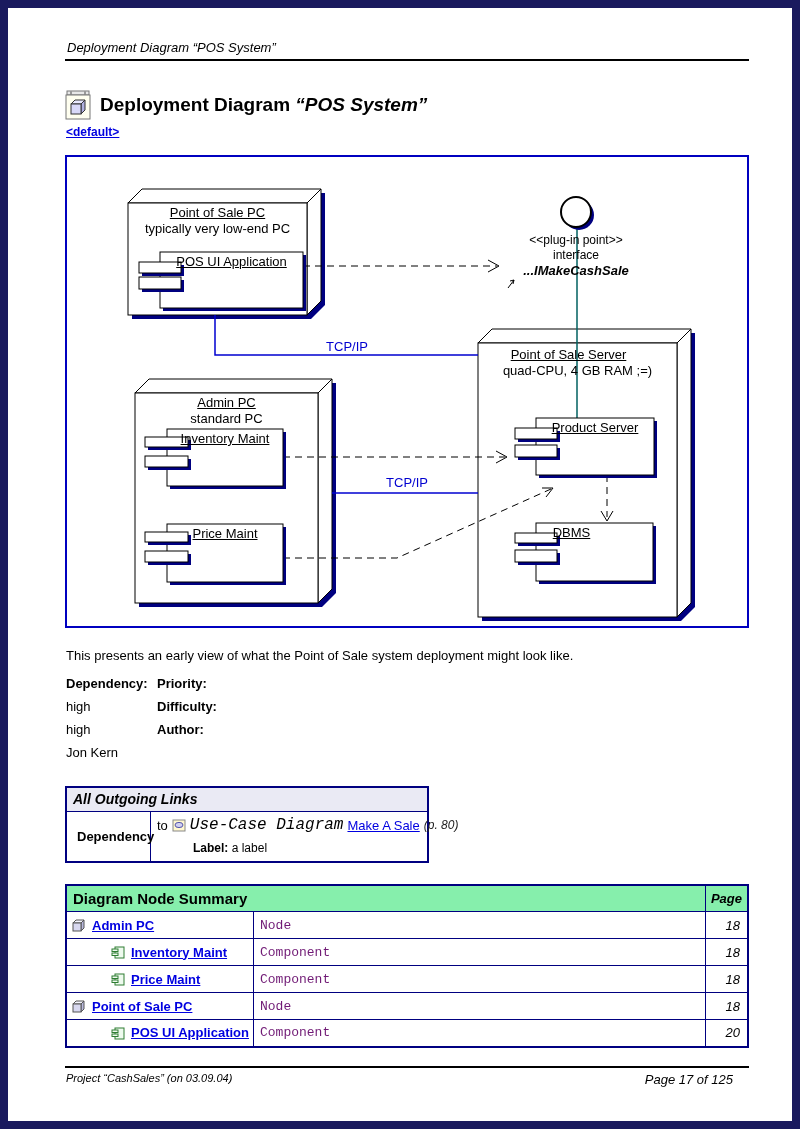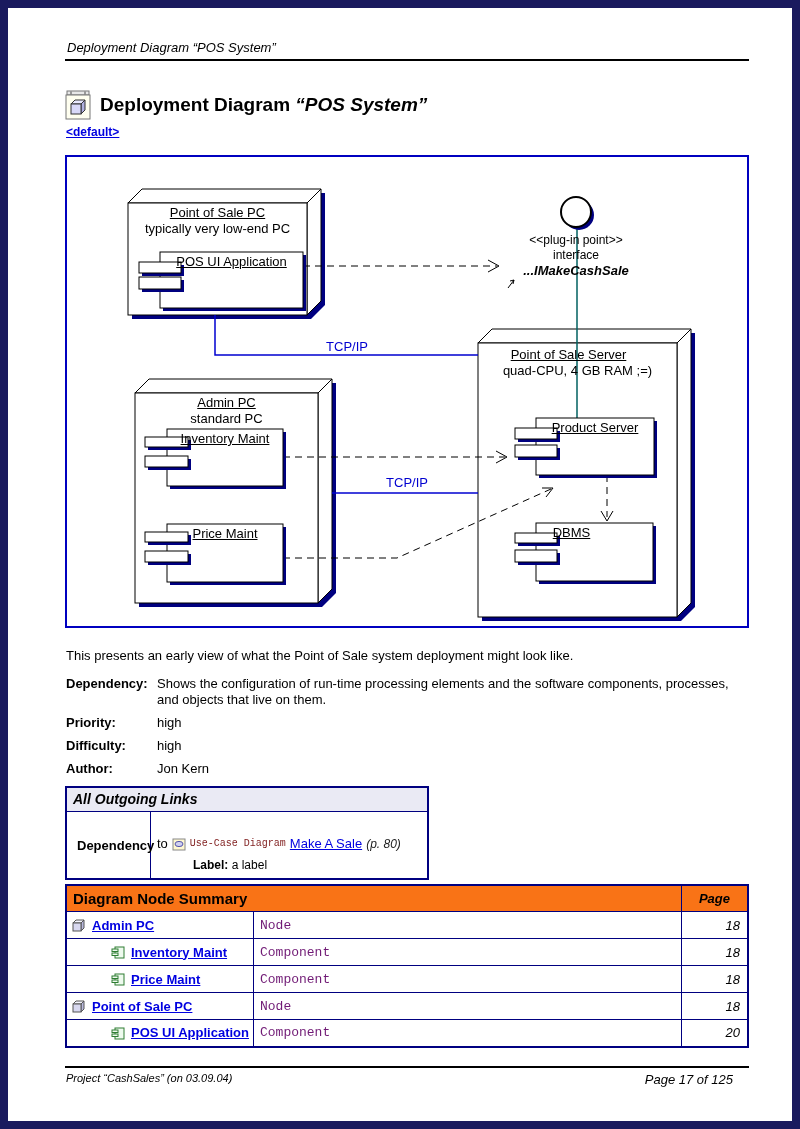--- a/index.html
+++ b/index.html
@@ -31,34 +31,34 @@
   .props { position:absolute; left:58px; top:668px; width:684px; display:grid; grid-template-columns:91px 1fr; row-gap:7px; font-size:13px; line-height:16px; }
   .props .plabel { font-weight:bold; }
 
   
   .links-table { position:absolute; left:57px; top:778px; width:364px; border:2px solid #000080; background:#fff; }
   .links-header { background:#eaeaf4; font-weight:bold; font-style:italic; font-size:14px; padding:3px 6px 4px 6px; border-bottom:1px solid #000080; }
   .links-body { display:flex; }
   .links-left { width:84px; border-right:1px solid #000080; display:flex; align-items:center; gap:5px; padding:4px 2px 4px 5px; }
   .links-left span { font-weight:bold; font-size:13px; }
   .links-right { flex:1; padding:4px 4px 6px 6px; font-size:13px; }
-  .links-line1 { display:flex; align-items:center; gap:4px; white-space:nowrap;margin-top:20px; }
-  .mono-navy { font-family:"Liberation Mono","DejaVu Sans Mono",monospace; color:#7f1d1d; font-size:10px; }
+  .links-line1 { display:flex; align-items:center; gap:4px; white-space:nowrap; }
+  .mono-navy { font-family:"Liberation Mono","DejaVu Sans Mono",monospace; color:#000000; font-size:16px;font-style:italic; }
   .mas-link { color:#0000e0; text-decoration:underline; cursor:pointer; }
   .page-ref { font-style:italic; font-size:12px; color:#222; }
   .links-line2 { margin-top:7px; padding-left:36px; font-size:12px; }
   .links-line2 b { font-size:12px; }
 
   
   .summary-table { position:absolute; left:57px; top:876px; width:684px; border-collapse:collapse; background:#fff; }
   .summary-table td, .summary-table th { border:1px solid #000080; }
   .summary-table { border:2px solid #000080; }
-  .sum-head { background:#f97316; }
+  .sum-head { background:#86efac; }
   .sum-head th { text-align:left; font-size:15px; font-weight:bold; padding:4px 6px; height:26px; }
-  .sum-head th.pagecol { font-style:italic; font-size:13px; font-weight:bold; text-align:right; padding:4px 17px; }
+  .sum-head th.pagecol { font-style:italic; font-size:13px; font-weight:bold; text-align:right; padding:4px 5px; }
   .name-cell { width:176px; padding:4px 4px; height:27px; }
   .name-inner { display:flex; align-items:center; gap:6px; }
   .name-inner.indent { padding-left:40px; }
   .row-link { color:#0000e0; font-weight:bold; font-size:13px; text-decoration:underline; cursor:pointer; white-space:nowrap; }
   .type-cell { font-family:"Liberation Mono","DejaVu Sans Mono",monospace; color:#701a75; font-size:13px; padding:4px 6px; }
   .page-cell { width:33px; font-style:italic; font-size:13px; text-align:right; padding:4px 7px 4px 2px; }
 
   
   .foot-rule { position:absolute; left:57px; top:1058px; width:684px; border-top:2px solid #000; }
   .footer-left { position:absolute; left:58px; top:1064px; font-style:italic; font-size:11px; }
@@ -212,21 +212,20 @@
     <div class="dlabel u" style="left:100px;top:369px;width:116px;">Price Maint</div>
 
     <div class="dlabel blue" style="left:240px;top:182px;width:80px;">TCP/IP</div>
     <div class="dlabel blue" style="left:300px;top:318px;width:80px;">TCP/IP</div>
   </div>
 
   <div class="intro">This presents an early view of what the Point of Sale system deployment might look like.</div>
 
   <div class="props">
     <div class="plabel">Dependency:</div>
-    <div>Shows the configuration of run-time processing elements and the software components, processes, and objects that live on them.</div>
     <div class="plabel">Priority:</div>
     <div>high</div>
     <div class="plabel">Difficulty:</div>
     <div>high</div>
     <div class="plabel">Author:</div>
     <div>Jon Kern</div>
   </div>
 
   <div class="links-table">
     <div class="links-header">All Outgoing Links</div>

